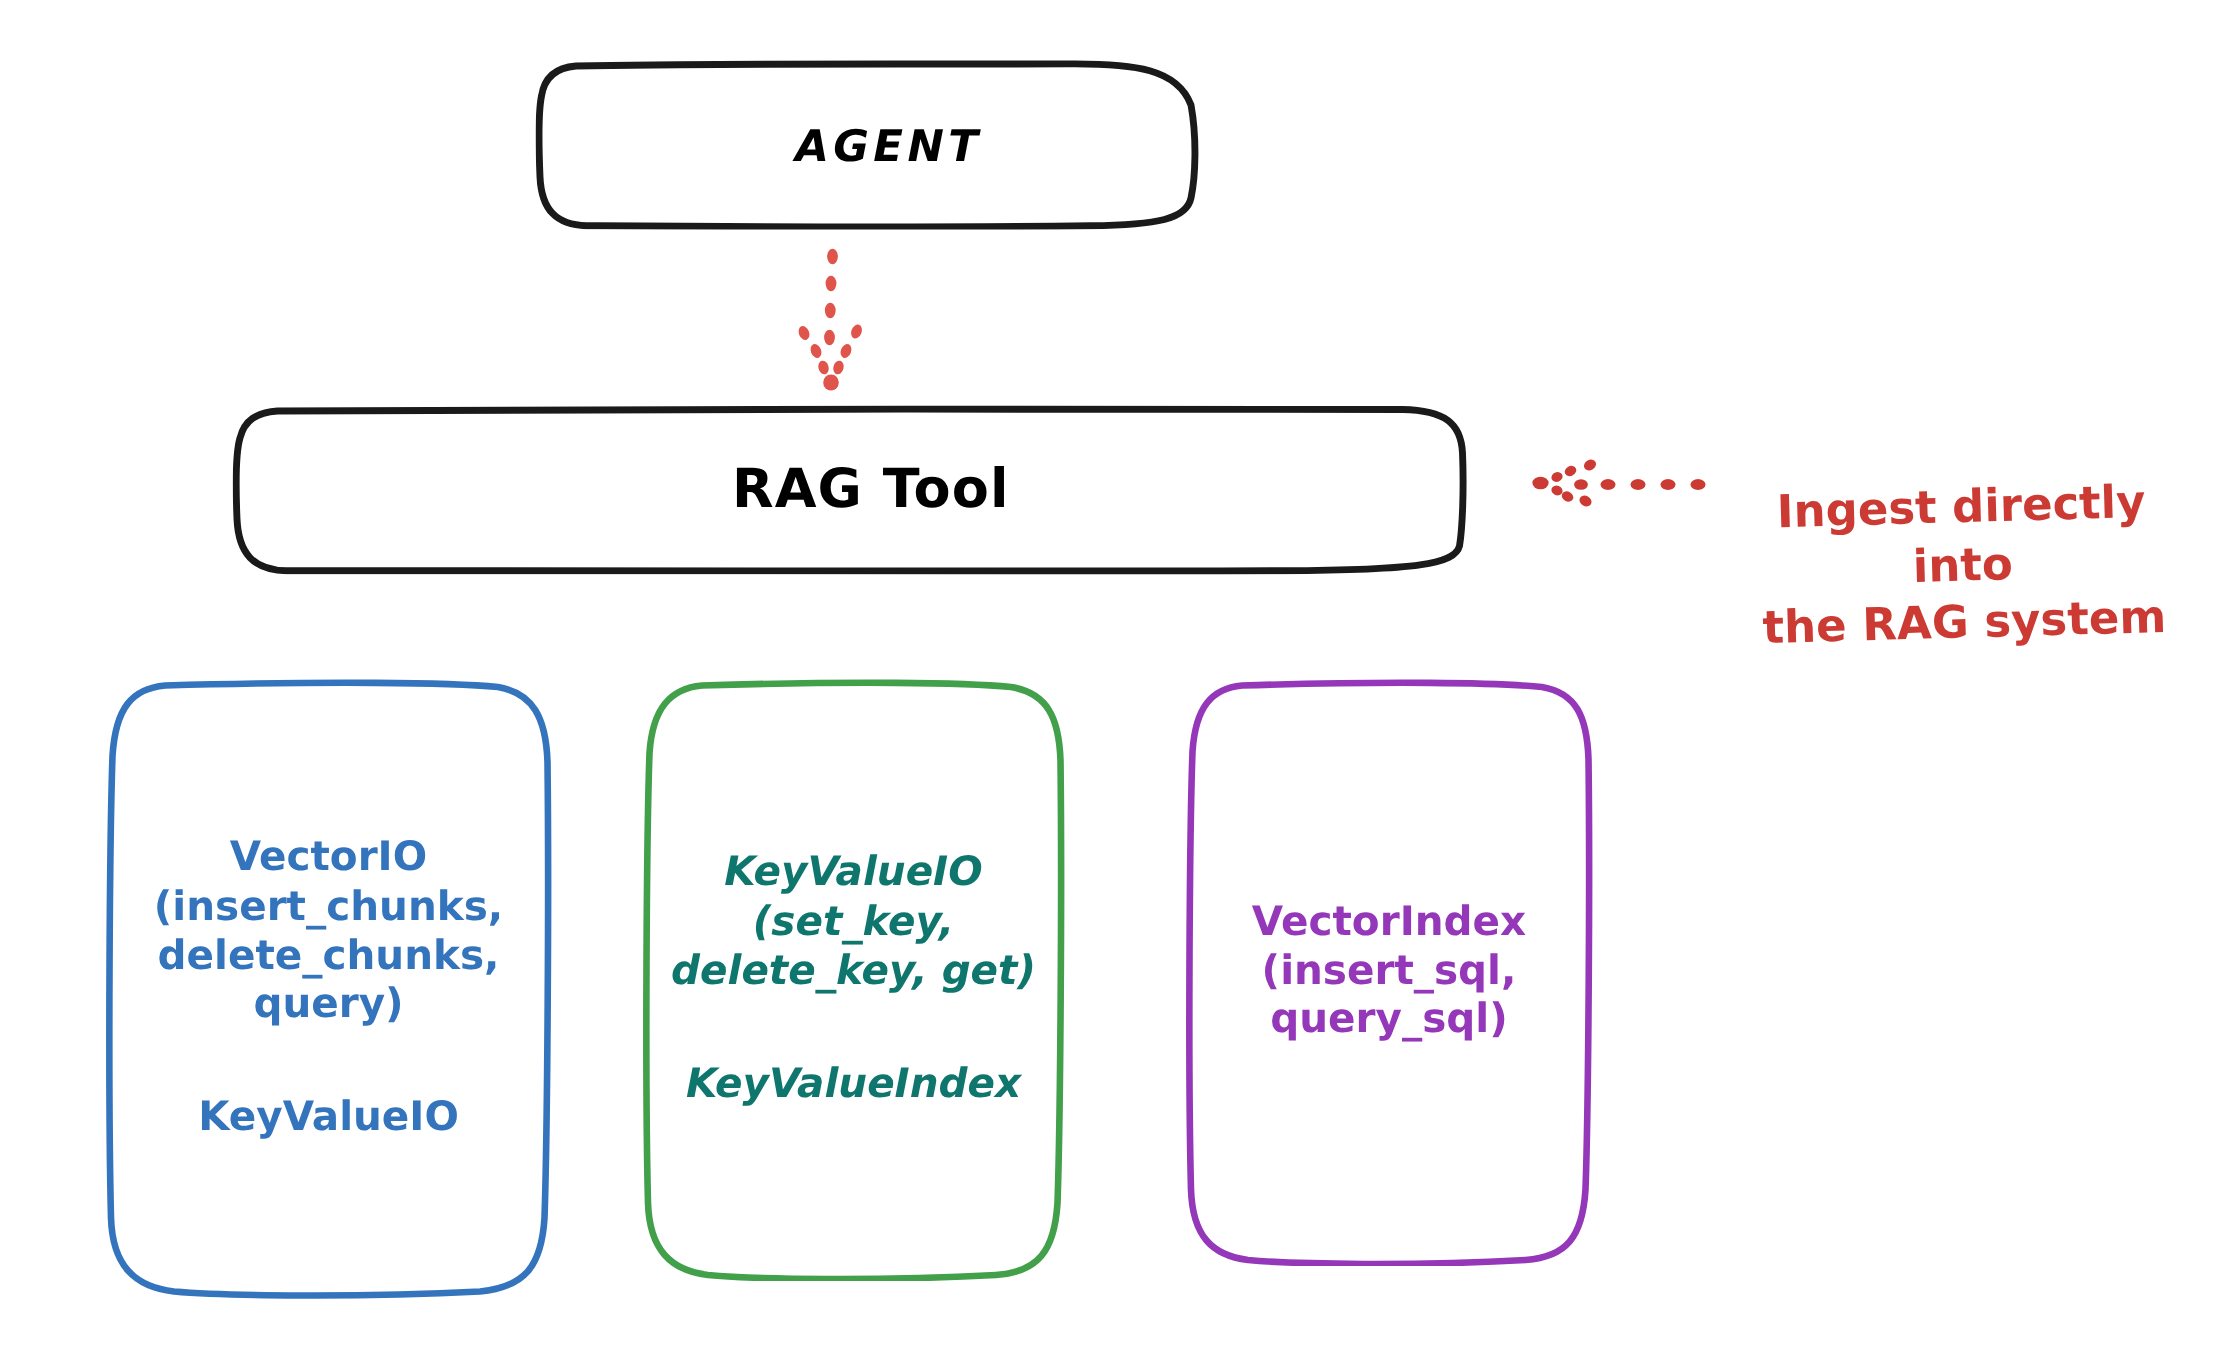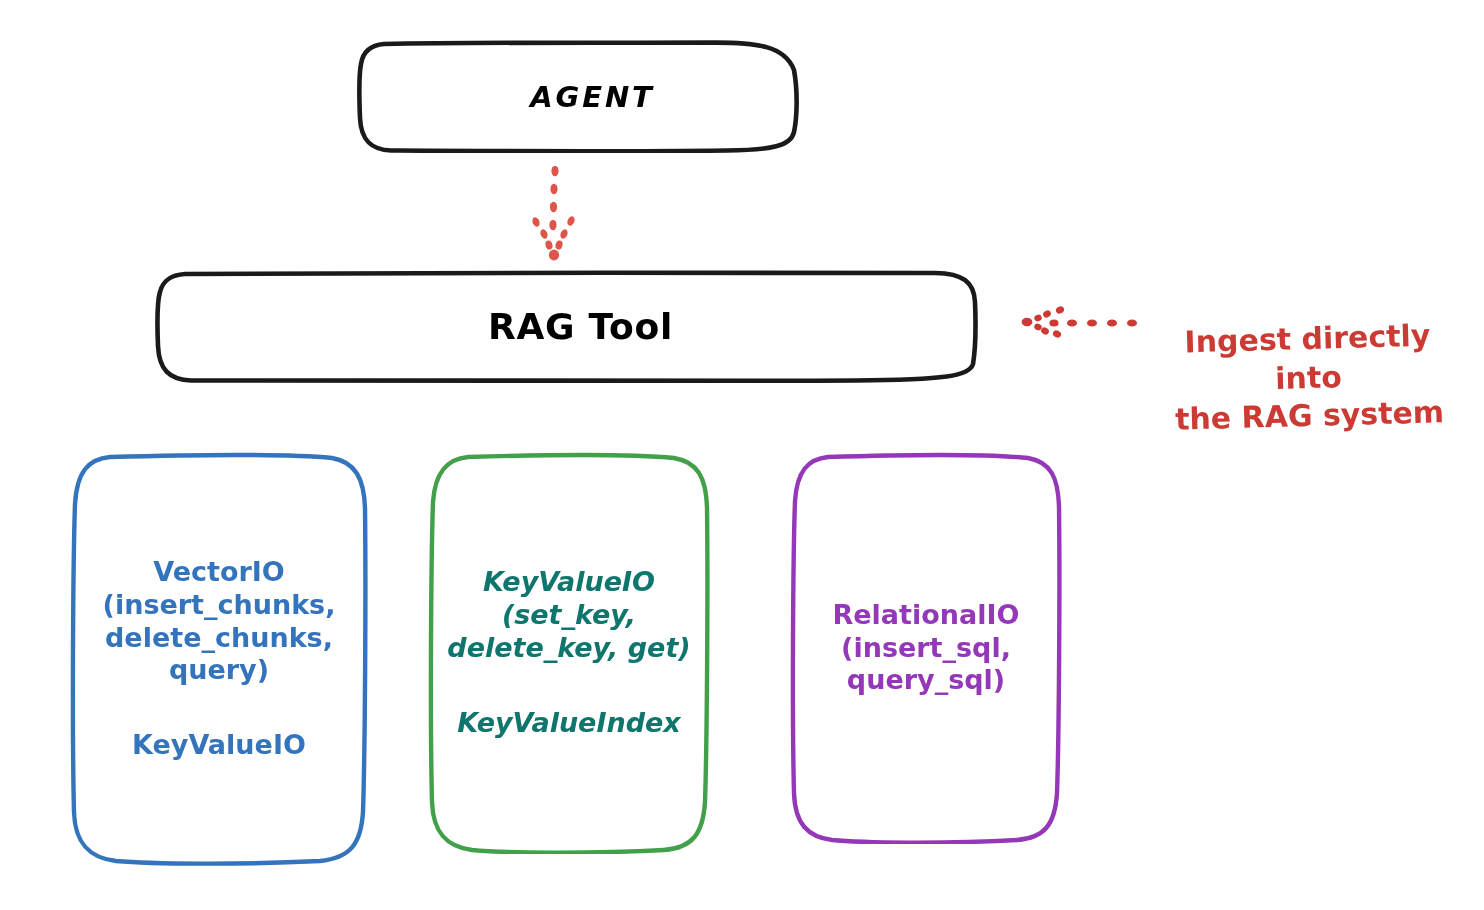--- a/index.html
+++ b/index.html
@@ -194,19 +194,19 @@
   </div>
 
   <div class="node leaf" style="left:790px; top:452px; width:272px; height:392px; color:#9438b9;">
     <svg class="sketch-border" viewBox="0 0 272 392" preserveAspectRatio="none">
       <path d="M38,5 C135,2 208,3 238,6 C261,10 268,26 269,54
                C270,132 269,285 267,341 C265,373 254,386 227,388
                C155,392 73,391 42,388 C18,385 5,372 4,341
                C2,265 3,104 5,49 C7,19 18,7 38,5 Z" fill="#ffffff" stroke="#9438b9" stroke-width="4.4" stroke-linecap="round" stroke-linejoin="round"></path>
     </svg>
     <div class="label-stack">
-      <div class="title-block">RelationalIO
+      <div class="title-block">VectorIndex
 (insert_sql,
 query_sql)</div>
     </div>
   </div>
 
 </div>
 
 </body></html>

